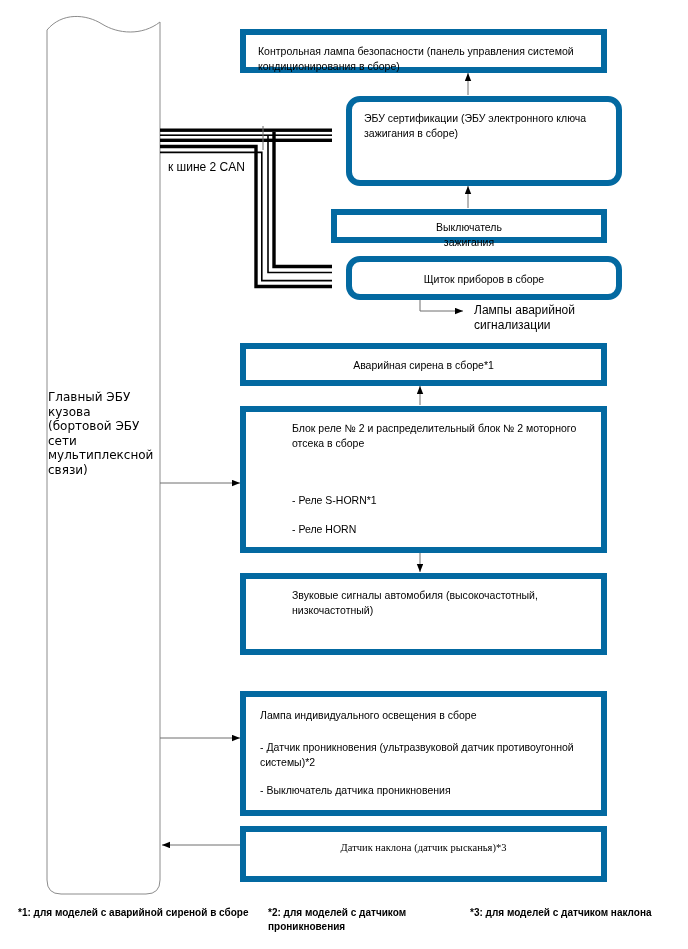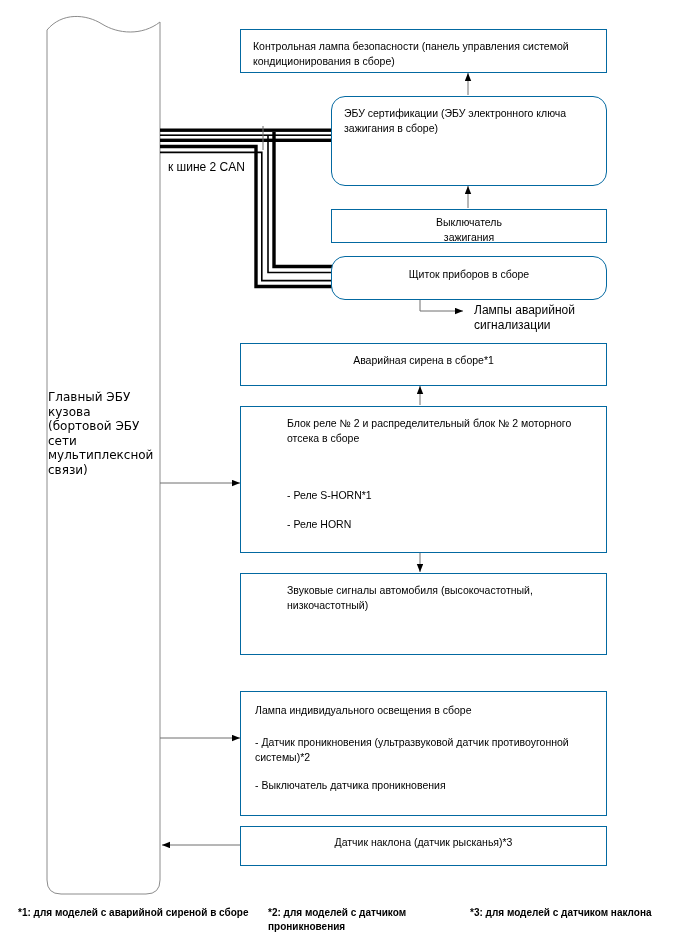--- a/index.html
+++ b/index.html
@@ -22,28 +22,29 @@
     position: absolute;
     left: 0;
     top: 0;
     width: 688px;
     height: 949px;
     pointer-events: none;
   }
   .node {
     position: absolute;
     box-sizing: border-box;
-    border: 1px solid #0369a1;
+    border: 6px solid #0369a1;
     background: #ffffff;
     font-size: 10.5px;
     line-height: 15px;
     color: #000000;
   }
   .node.rounded {
     border-radius: 14px;
+    margin-left: 15px;
   }
   .node .pad {
     padding: 9px 12px 0 12px;
   }
   .node .pad.center {
     text-align: center;
   }
   .node .pad.indent {
     padding-left: 46px;
   }
@@ -170,21 +171,21 @@
   <div class="node" style="left:240px; top:573px; width:367px; height:82px;">
     <div class="pad indent">Звуковые сигналы автомобиля (высокочастотный, низкочастотный)</div>
   </div>
 
   <div class="node" style="left:240px; top:680px; width:367px; height:125px;margin-top:11px;">
     <div class="pad indent-sm" style="padding-top:11px;">Лампа индивидуального освещения в сборе</div>
     <div class="pad indent-sm" style="padding-top:17px;">- Датчик проникновения (ультразвуковой датчик противоугонной системы)*2</div>
     <div class="pad indent-sm" style="padding-top:13px;">- Выключатель датчика проникновения</div>
   </div>
 
-  <div class="node" style="left:240px; top:826px; width:367px; height:40px;">
+  <div class="node" style="left:240px; top:826px; width:367px; height:56px;font-family:Liberation Serif, serif;">
     <div class="pad center" style="padding-top:8px;">Датчик наклона (датчик рысканья)*3</div>
   </div>
 
   <div class="footnote" style="left:18px; top:906px; width:250px;">*1: для моделей с аварийной сиреной в сборе</div>
   <div class="footnote" style="left:268px; top:906px; width:150px;">*2: для моделей с датчиком проникновения</div>
   <div class="footnote" style="left:470px; top:906px; width:210px;">*3: для моделей с датчиком наклона</div>
 
 </div>
 
 </body></html>

